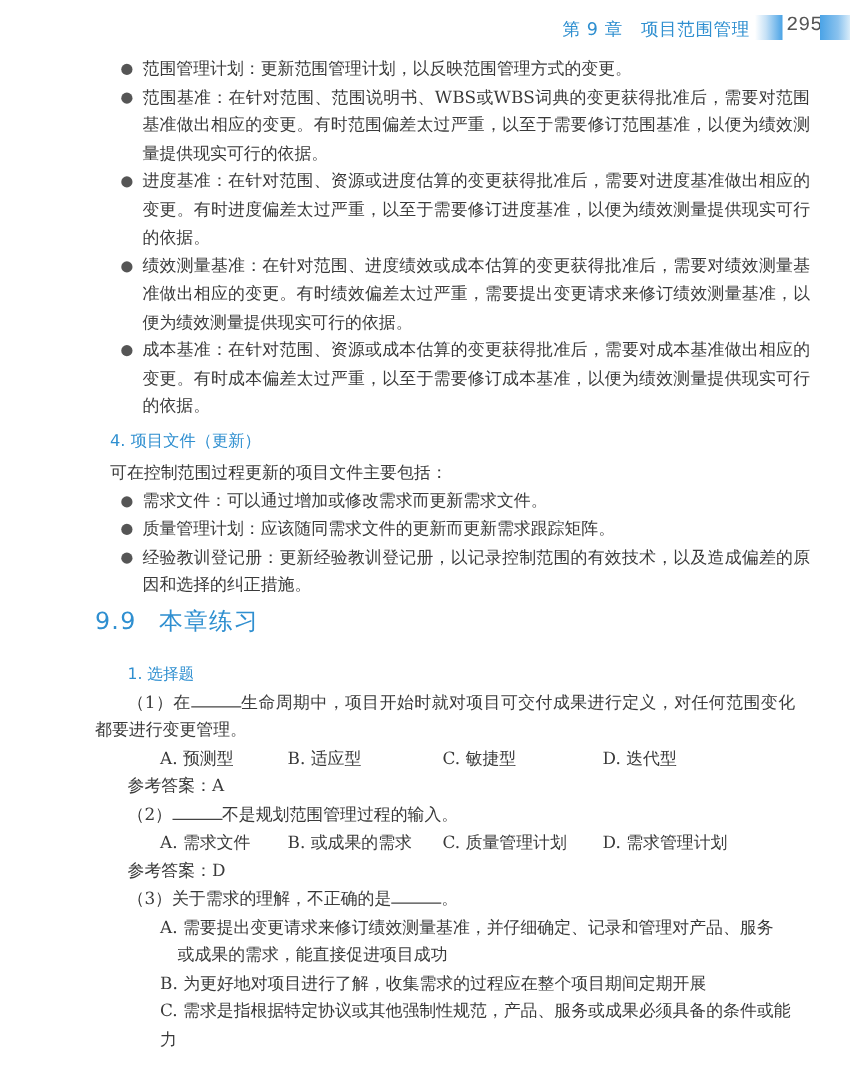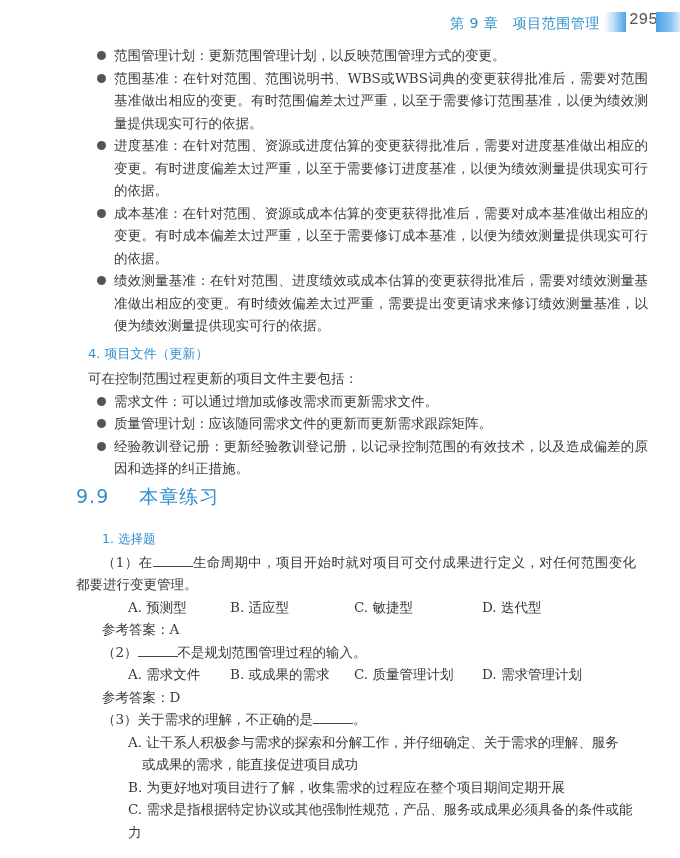--- a/index.html
+++ b/index.html
@@ -32,21 +32,21 @@
   }
   .subhead {
     color: #2f8fd0; font-family: "DejaVu Sans", "Liberation Sans", sans-serif; font-size: 13px;
     margin-top: 6px; margin-bottom: 2px;
   }
   .para { padding-left: 0; }
   .section-title {
     position: absolute; top: 484px; left: 76px; color: #2f8fd0;
     font-family: "DejaVu Sans", "Liberation Sans", sans-serif; font-size: 19px; letter-spacing: 1px;
   }
-  .section-title .num { margin-right: 30px; }
+  .section-title .num { margin-right: 18px; }
   .exercises { position: absolute; top: 528px; left: 76px; width: 560px; font-size: 13.5px; line-height: 22.5px; }
   .ex-subhead { color: #2f8fd0; font-family: "DejaVu Sans", "Liberation Sans", sans-serif; font-size: 12.5px; padding-left: 26px; }
   .q-first { text-indent: 26px; text-align: justify; }
   .q { padding-left: 26px; }
   .opts { display: flex; padding-left: 52px; }
   .opt { white-space: nowrap; }
   .opt-w1 { width: 102px; }
   .opt-w2 { width: 124px; }
   .opt-w3 { width: 128px; }
   .answer { padding-left: 26px; }
@@ -72,25 +72,25 @@
   <div class="bullet">
     <span class="dot"></span>
     <span>范围基准：在针对范围、范围说明书、WBS或WBS词典的变更获得批准后，需要对范围基准做出相应的变更。有时范围偏差太过严重，以至于需要修订范围基准，以便为绩效测量提供现实可行的依据。</span>
   </div>
   <div class="bullet">
     <span class="dot"></span>
     <span>进度基准：在针对范围、资源或进度估算的变更获得批准后，需要对进度基准做出相应的变更。有时进度偏差太过严重，以至于需要修订进度基准，以便为绩效测量提供现实可行的依据。</span>
   </div>
   <div class="bullet">
     <span class="dot"></span>
-    <span>成本基准：在针对范围、资源或成本估算的变更获得批准后，需要对成本基准做出相应的变更。有时成本偏差太过严重，以至于需要修订成本基准，以便为绩效测量提供现实可行的依据。</span>
+    <span>绩效测量基准：在针对范围、进度绩效或成本估算的变更获得批准后，需要对绩效测量基准做出相应的变更。有时绩效偏差太过严重，需要提出变更请求来修订绩效测量基准，以便为绩效测量提供现实可行的依据。</span>
   </div>
   <div class="bullet">
     <span class="dot"></span>
-    <span>绩效测量基准：在针对范围、进度绩效或成本估算的变更获得批准后，需要对绩效测量基准做出相应的变更。有时绩效偏差太过严重，需要提出变更请求来修订绩效测量基准，以便为绩效测量提供现实可行的依据。</span>
+    <span>成本基准：在针对范围、资源或成本估算的变更获得批准后，需要对成本基准做出相应的变更。有时成本偏差太过严重，以至于需要修订成本基准，以便为绩效测量提供现实可行的依据。</span>
   </div>
 
   <div class="subhead">4. 项目文件（更新）</div>
   <div class="para">可在控制范围过程更新的项目文件主要包括：</div>
   <div class="bullet">
     <span class="dot"></span>
     <span>需求文件：可以通过增加或修改需求而更新需求文件。</span>
   </div>
   <div class="bullet">
     <span class="dot"></span>
@@ -128,21 +128,21 @@
     <span class="opt opt-w2">B. 或成果的需求</span>
     <span class="opt opt-w3">C. 质量管理计划</span>
     <span class="opt">D. 需求管理计划</span>
   </div>
   <div class="answer">参考答案：D</div>
 
   <div class="q">
     <span>（3）关于需求的理解，不正确的是</span><span class="blank"></span><span>。</span>
   </div>
   <div class="long-opt">
-    <span>A. 让干系人积极参与需求的探索和分解工作，并仔细确定、关于需求的理解、服务</span>
+    <span>A. 需要提出变更请求来修订绩效测量基准，并仔细确定、记录和管理对产品、服务</span>
     <span class="cont">或成果的需求，能直接促进项目成功</span>
   </div>
   <div class="long-opt">
     <span>B. 为更好地对项目进行了解，收集需求的过程应在整个项目期间定期开展</span>
   </div>
   <div class="long-opt">
     <span>C. 需求是指根据特定协议或其他强制性规范，产品、服务或成果必须具备的条件或能力</span>
   </div>
 </div>
 

